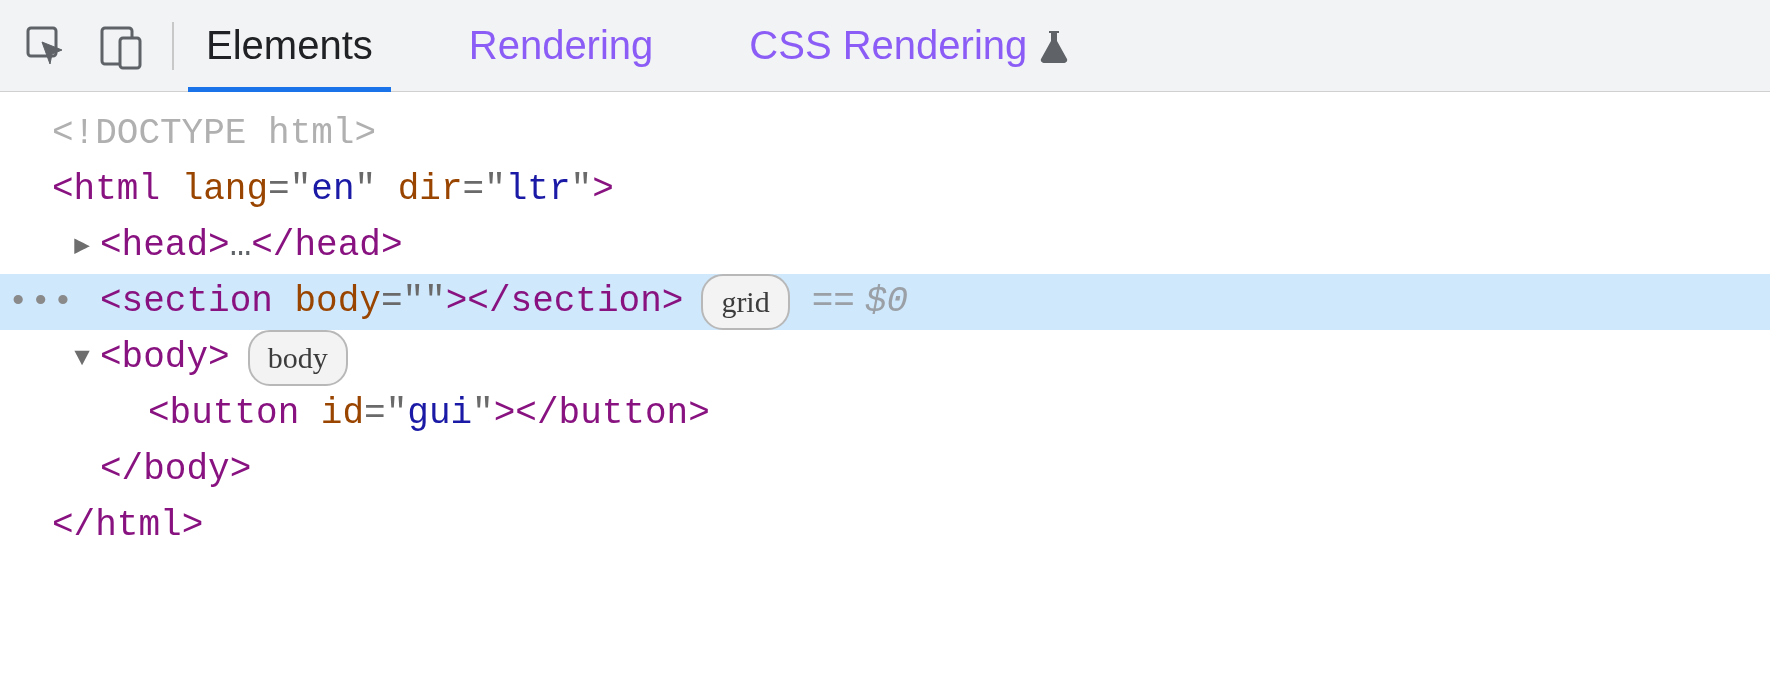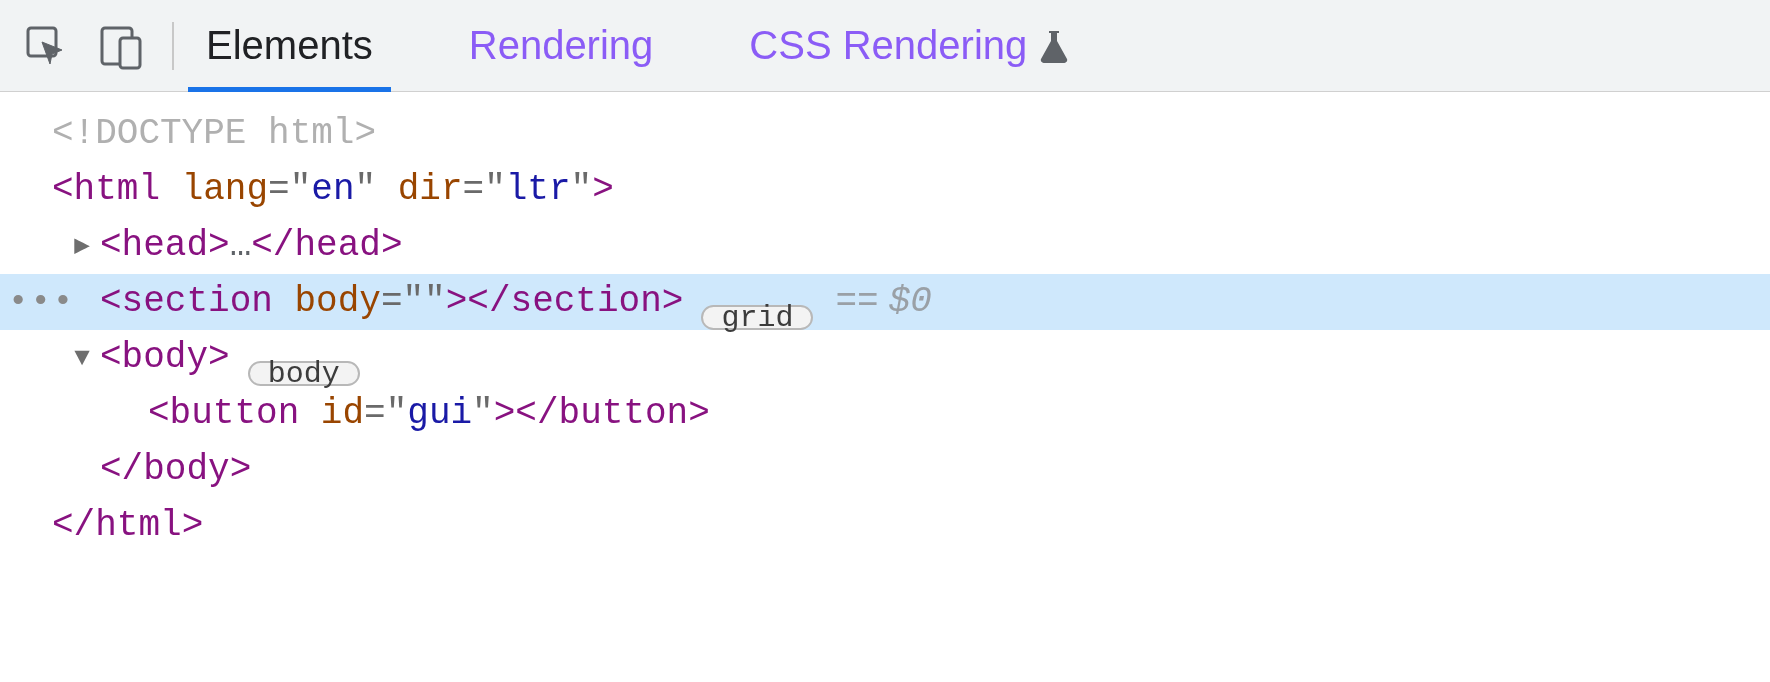--- a/index.html
+++ b/index.html
@@ -105,25 +105,26 @@
   .txt     { color: #303030; }
   .dim     { color: #b0b0b0; }
   .ellip   { color: #5f6368; }
   .pill {
     display: inline-flex;
     align-items: center;
     justify-content: center;
     border: 2px solid #b8b8b8;
     border-radius: 22px;
     padding: 0 18px;
-    height: 25px;
+    height: 56px;
     font-size: 30px;
     color: #3c3c3c;
     background: #f3f3f3;
     margin-left: 18px;
+    font-family: Liberation Serif, serif;
   }
   .ref {
     color: #9aa0a6;
     font-style: italic;
     margin-left: 22px;
     font-size: 36px;
   }
   .ref .eqeq { font-style: normal; margin-right: 10px; }
 </style>
 </head>

